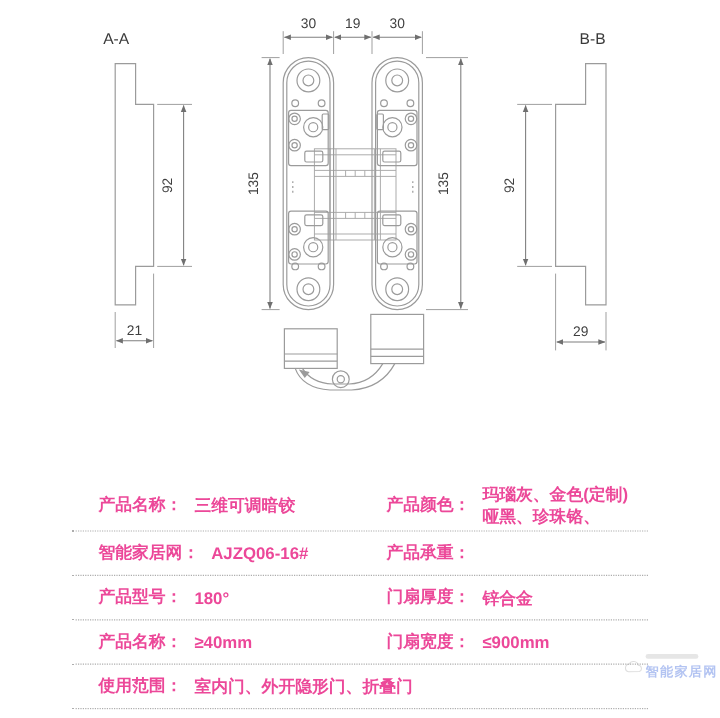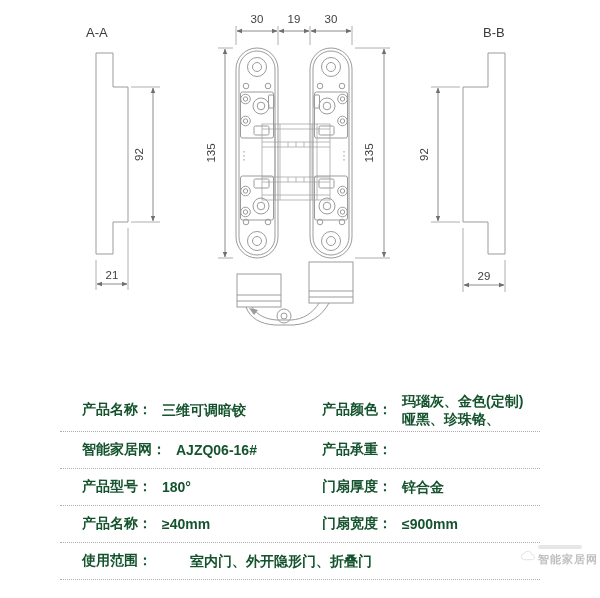--- a/index.html
+++ b/index.html
@@ -11,33 +11,33 @@
   .drawing { position:absolute; left:0; top:0; width:600px; height:388px; }
   .drawing svg { display:block; }
   .outline   { fill:none; stroke:#9b9b9b; stroke-width:1; }
   .outline2  { fill:none; stroke:#a8a8a8; stroke-width:0.8; }
   .dimline   { fill:none; stroke:#7f7f7f; stroke-width:0.9; }
   .extline   { fill:none; stroke:#9b9b9b; stroke-width:0.8; }
   .dimtext   { fill:#3f3f3f; font-size:11.5px; font-family:"Liberation Sans","DejaVu Sans",sans-serif; }
   .sectext   { fill:#3a3a3a; font-size:13px; font-family:"Liberation Sans","DejaVu Sans",sans-serif; }
 
   
-  .spec-table { position:absolute; left:60px; right:60px; top:389px;
-    color:#14532d; font-size:14px; font-weight:bold; }
+  .spec-table { position:absolute; left:60px; right:60px; top:400px;
+    color:#ec4899; font-size:14px; font-weight:bold; }
   .spec-row { display:flex; align-items:center; min-height:37px;
     border-bottom:1px dotted #adadad; padding:3px 0; }
   .spec-cell { flex:1 1 50%; display:flex; align-items:center; padding-left:22px; }
-  .spec-cell.full { flex:1 1 100%;gap:28px; }
+  .spec-cell.full { flex:1 1 100%; }
   .spec-label { white-space:nowrap; }
   .spec-value { margin-left:10px; line-height:1.3; }
 
   
   .watermark { position:absolute; right:2px; top:545px; width:78px;
     display:flex; align-items:center; gap:3px;
-    opacity:0.33; filter:blur(0.6px); color:#404040; }
+    opacity:0.33; filter:blur(0.6px); color:#1d4ed8; }
   .wm-texts { display:flex; flex-direction:column; }
   .wm-bar { width:44px; height:4px; border-radius:2px; background:#b5b5b5; margin-bottom:3px; }
   .wm-main { font-size:11px; font-weight:bold; letter-spacing:1px; white-space:nowrap; }
 </style>
 </head>
 <body>
 
 <div class="page">
 
   <div class="drawing">

